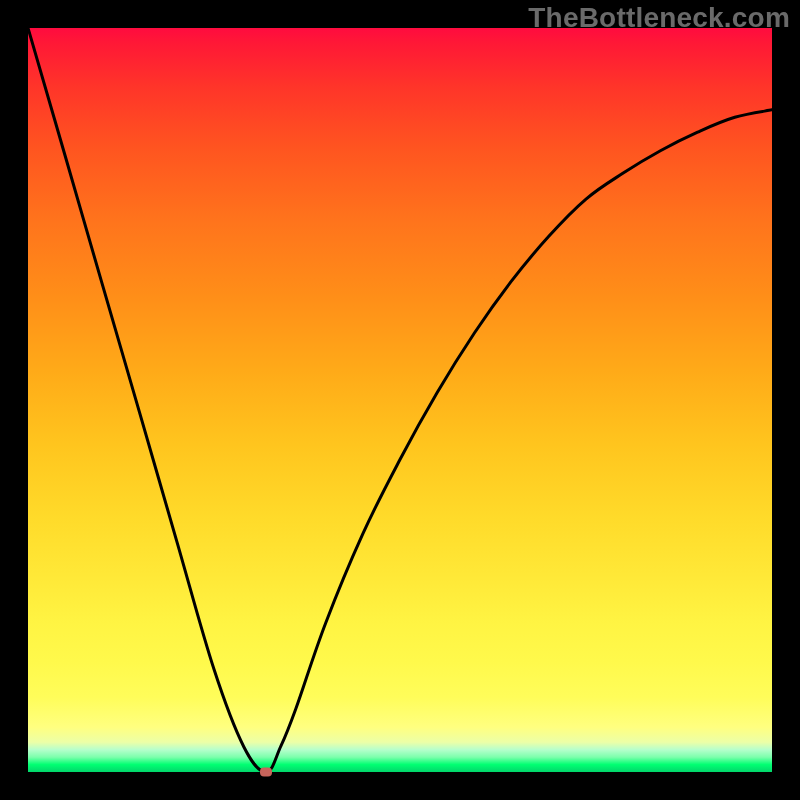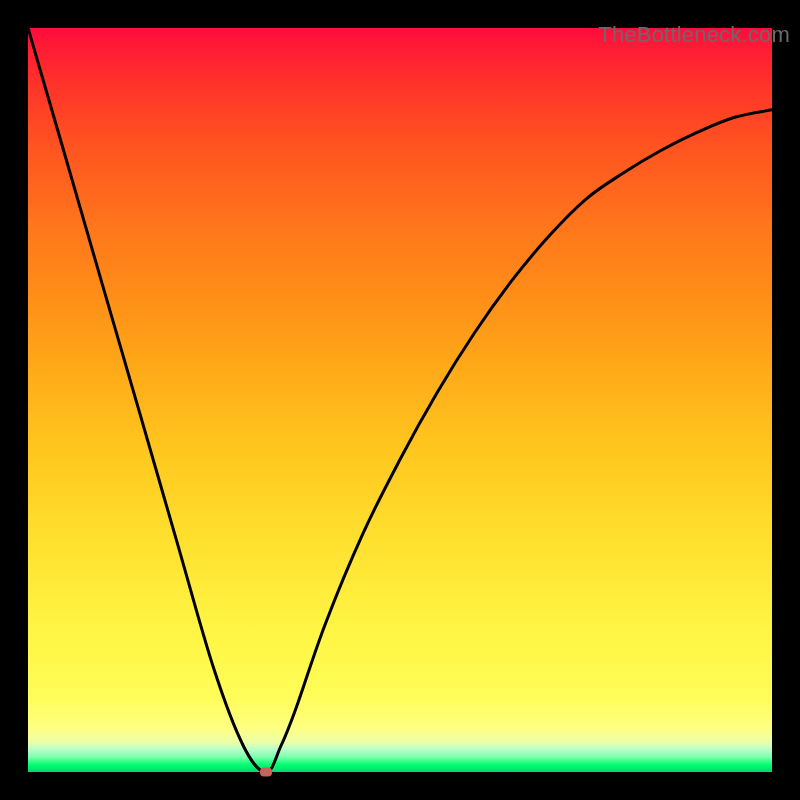--- a/index.html
+++ b/index.html
@@ -15,25 +15,24 @@
     width: 800px;
     height: 800px;
     background: #000;
     position: relative;
   }
   .attribution {
     position: absolute;
     top: 2px;
     right: 10px;
     color: #6a6a6a;
-    font-size: 22px;
+    font-size: 28px;
     letter-spacing: 0.2px;
     z-index: 10;
-    font-weight: 400;
-    margin-top: 20px;
+    font-weight: 700;
   }
   .plot-area {
     position: absolute;
     left: 28px;
     top: 28px;
     width: 744px;
     height: 744px;
     background: linear-gradient(to bottom,
       #ff0b3f 0%,
       #ff1836 2%,

